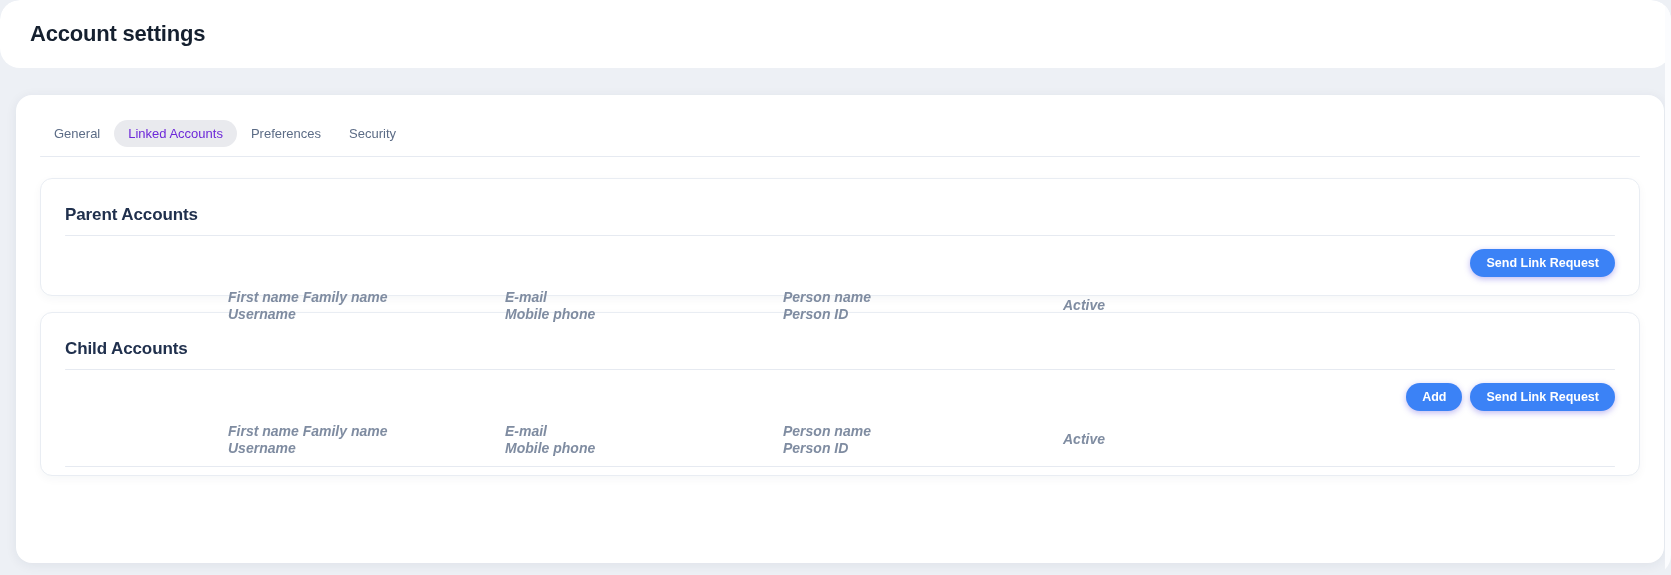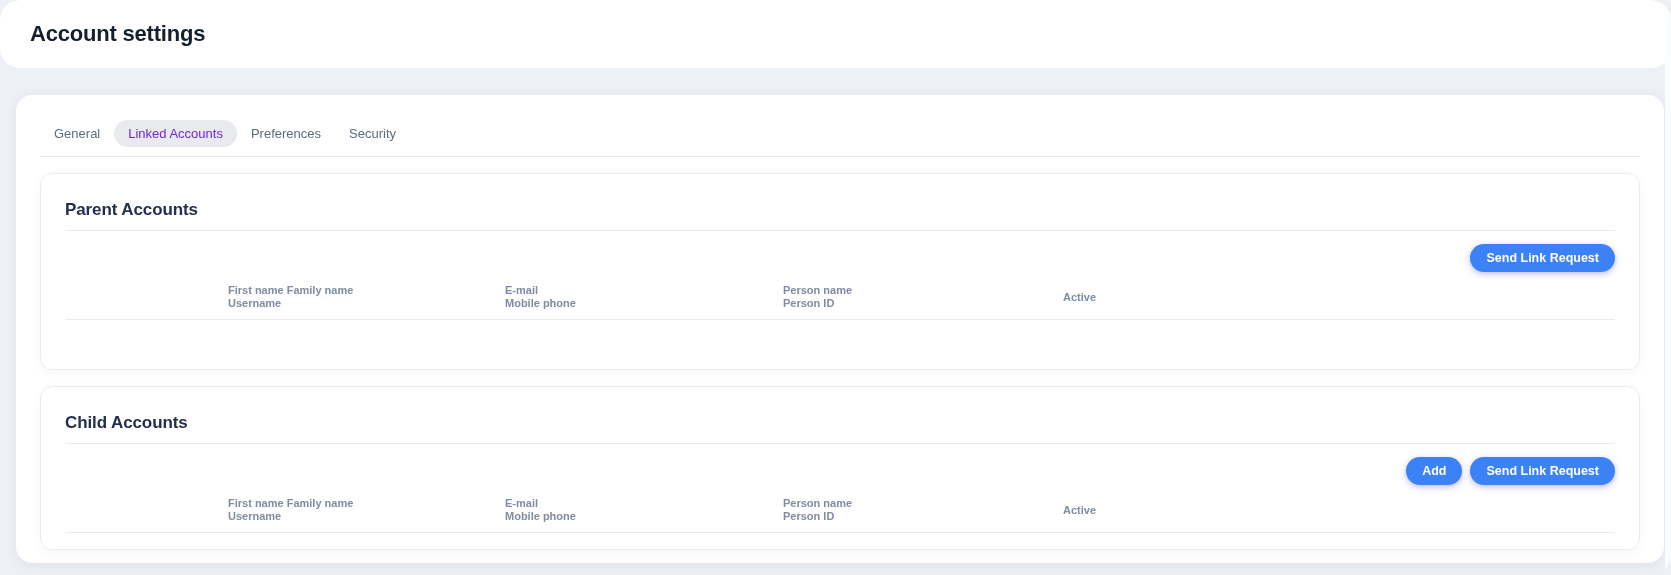--- a/index.html
+++ b/index.html
@@ -43,21 +43,21 @@
   .tab {
     height: 27px; display: flex; align-items: center;
     padding: 0 14px; border-radius: 999px;
     font-size: 13px; color: #5c6c86; cursor: pointer; white-space: nowrap;
   }
   .tab.active { background: #e9eaee; color: #6d28d9; }
   .tabs-divider { margin-top: 9px; border-bottom: 1px solid #e6eaf1; }
 
   
   .inner-card {
-    margin-top: 16px; height: 197px;
+    margin-top: 21px; height: 118px;
     border: 1px solid #e9edf3; border-radius: 12px;
     box-shadow: 0 3px 10px rgba(35,48,74,.04);
     padding: 26px 24px 0;
     background: #ffffff;
   }
   .inner-card.second { margin-top: 16px; height: 164px; }
   .section-title {
     margin: 0; font-size: 17px; font-weight: 700; color: #20304d;
     letter-spacing: -0.1px;
   }
@@ -73,22 +73,23 @@
     background: #3b82f6; color: #ffffff;
     font-family: inherit; font-size: 12.5px; font-weight: 700;
     box-shadow: 0 2px 6px rgba(85,70,220,.38);
     cursor: pointer; white-space: nowrap;
   }
 
   .table-head {
     margin-top: 12px;
     display: grid;
     grid-template-columns: 163px 277px 278px 280px 1fr;
-    font-size: 11px; font-weight: 700; color: #7f8ca1;
+    font-size: 14px; font-weight: 700; color: #7f8ca1;
     line-height: 1.2;
+    font-style: italic;
   }
   .table-head .hdr-line { white-space: nowrap; }
   .col-active { align-self: center; }
   .table-divider { margin-top: 9px; border-bottom: 1px solid #e6eaf1; }
 </style>
 </head>
 <body>
 
 <div class="screen">
 

